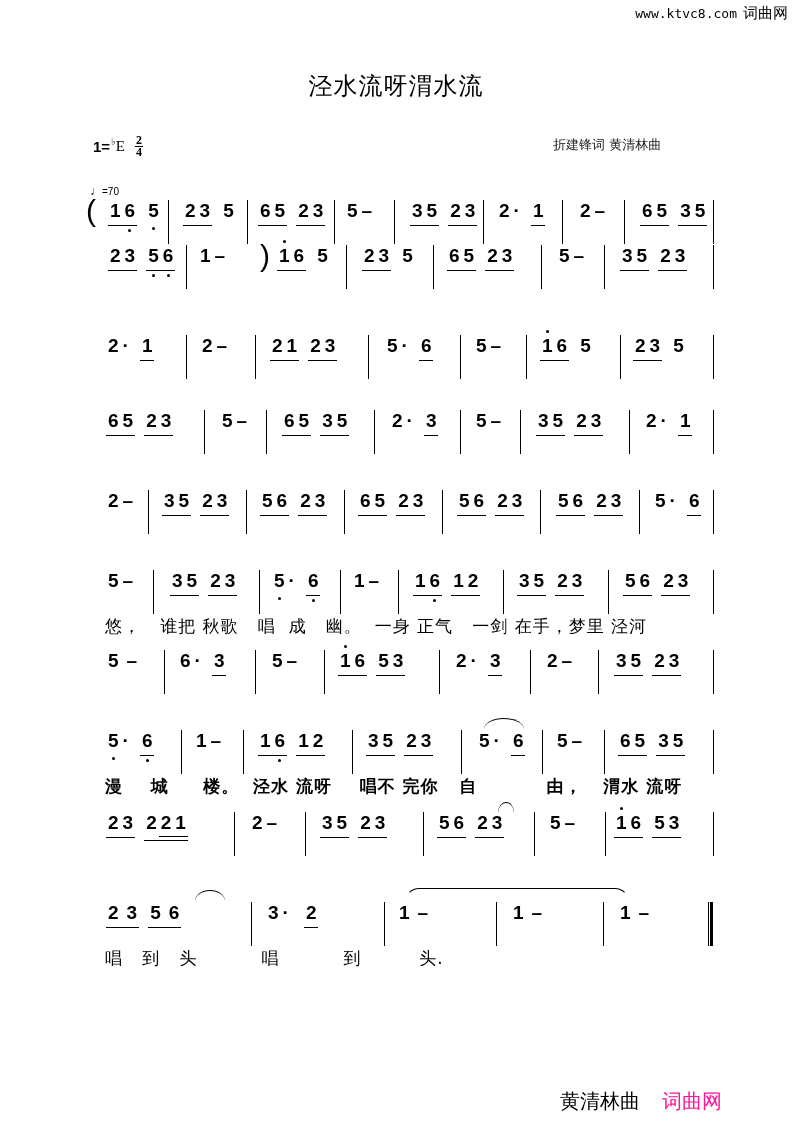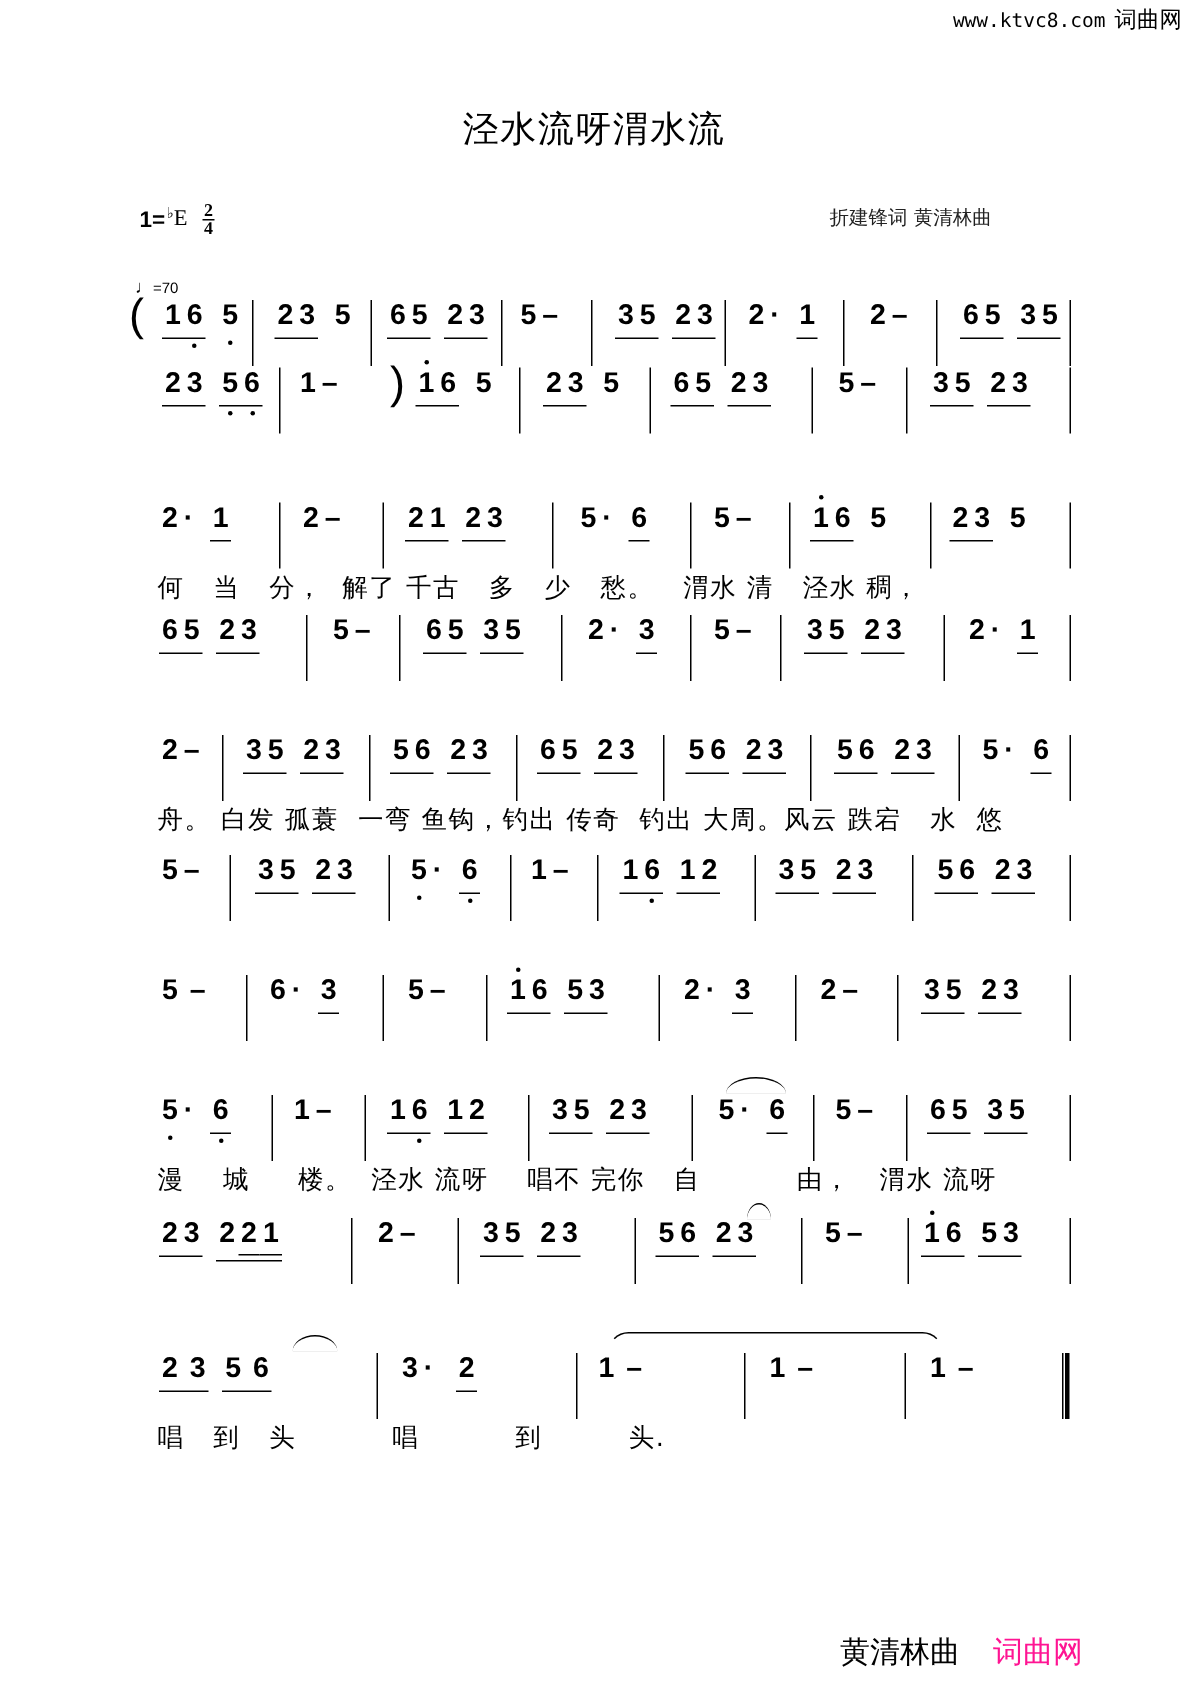--- a/index.html
+++ b/index.html
@@ -278,21 +278,20 @@
           <span class="n">5</span>
         </span>
       </div>
       <div class="barline" style="left: 186px;"></div>
       <div class="barline" style="left: 255px;"></div>
       <div class="barline" style="left: 368px;"></div>
       <div class="barline" style="left: 460px;"></div>
       <div class="barline" style="left: 526px;"></div>
       <div class="barline" style="left: 620px;"></div>
       <div class="barline" style="left: 713px;"></div>
-      <div class="lyric" style="left: 105px;">何   当   分，  解了 千古   多   少   愁。   渭水 清   泾水 稠，</div>
     </div>
     <div class="row" style="top: 410px;">
       <div class="m" style="left: 106px;">
         <span class="grp u1">
           <span class="n">6</span>
           <span class="n">5</span>
         </span>
         <span class="grp u1">
           <span class="n">2</span>
           <span class="n">3</span>
@@ -422,21 +421,20 @@
           <span class="n">6</span>
         </span>
       </div>
       <div class="barline" style="left: 148px;"></div>
       <div class="barline" style="left: 246px;"></div>
       <div class="barline" style="left: 344px;"></div>
       <div class="barline" style="left: 442px;"></div>
       <div class="barline" style="left: 540px;"></div>
       <div class="barline" style="left: 639px;"></div>
       <div class="barline" style="left: 713px;"></div>
-      <div class="lyric" style="left: 105px;">舟。 白发 孤蓑  一弯 鱼钩，钓出 传奇  钓出 大周。风云 跌宕   水  悠</div>
     </div>
     <div class="row" style="top: 570px;">
       <div class="m" style="left: 106px;">
         <span class="grp">
           <span class="n">5</span>
           <span class="n">–</span>
         </span>
       </div>
       <div class="m" style="left: 170px;">
         <span class="grp u1">
@@ -493,20 +491,21 @@
           <span class="n">3</span>
         </span>
       </div>
       <div class="barline" style="left: 153px;"></div>
       <div class="barline" style="left: 259px;"></div>
       <div class="barline" style="left: 340px;"></div>
       <div class="barline" style="left: 398px;"></div>
       <div class="barline" style="left: 503px;"></div>
       <div class="barline" style="left: 608px;"></div>
       <div class="barline" style="left: 713px;"></div>
+      <div class="lyric" style="left: 105px;">悠，   谁把 秋歌   唱  成   幽。  一身 正气   一剑 在手，梦里 泾河</div>
     </div>
     <div class="row" style="top: 650px;">
       <div class="m" style="left: 106px;">
         <span class="grp">
           <span class="n">5</span>
           <span class="n"> </span>
           <span class="n">–</span>
         </span>
       </div>
       <div class="m" style="left: 178px;">
@@ -629,21 +628,21 @@
         </span>
       </div>
       <div class="barline" style="left: 181px;"></div>
       <div class="barline" style="left: 243px;"></div>
       <div class="barline" style="left: 352px;"></div>
       <div class="barline" style="left: 461px;"></div>
       <div class="barline" style="left: 542px;"></div>
       <div class="barline" style="left: 604px;"></div>
       <div class="barline" style="left: 713px;"></div>
       <div class="tie" style="left: 484px; top: -12px; width: 40px;"></div>
-      <div class="lyric" style="left: 105px;">漫    城     楼。  泾水 流呀    唱不 完你   自          由，   渭水 流呀</div>
+      <div class="lyric" style="left: 105px; font-weight: bold;">漫    城     楼。  泾水 流呀    唱不 完你   自          由，   渭水 流呀</div>
     </div>
     <div class="row" style="top: 812px;">
       <div class="m" style="left: 106px;">
         <span class="grp u1">
           <span class="n">2</span>
           <span class="n">3</span>
         </span>
         <span class="grp u1">
           <span class="n">2</span>
           <span class="n" style="border-bottom: 1.5px solid rgb(0, 0, 0); padding-bottom: 2px;">2</span>

